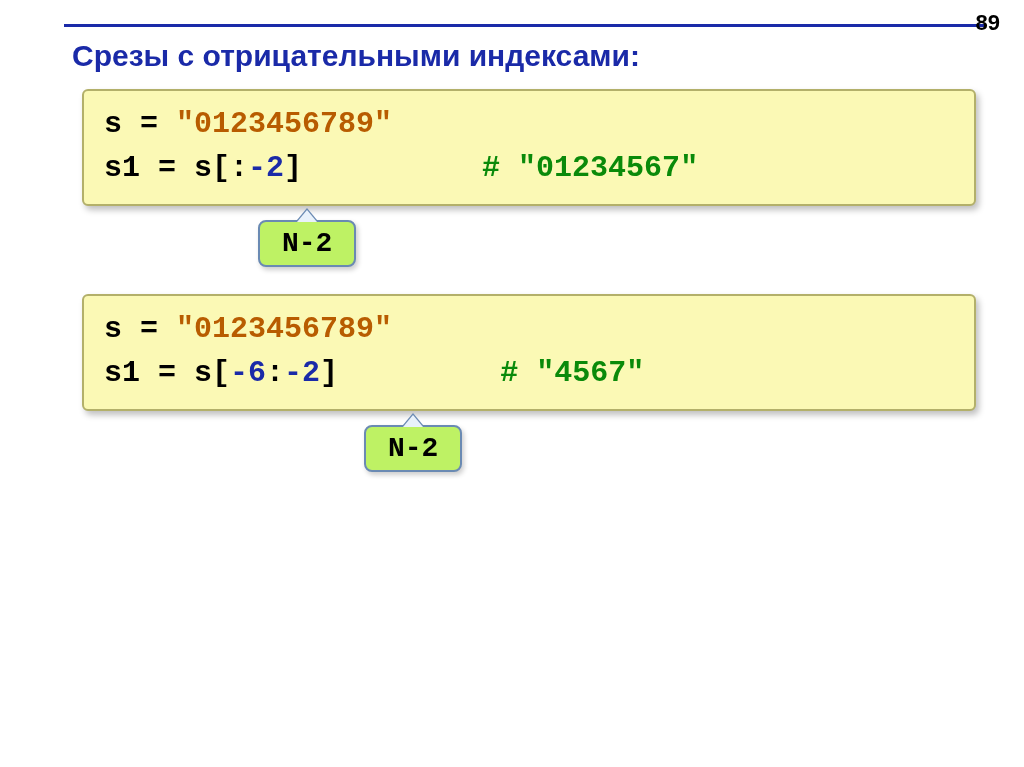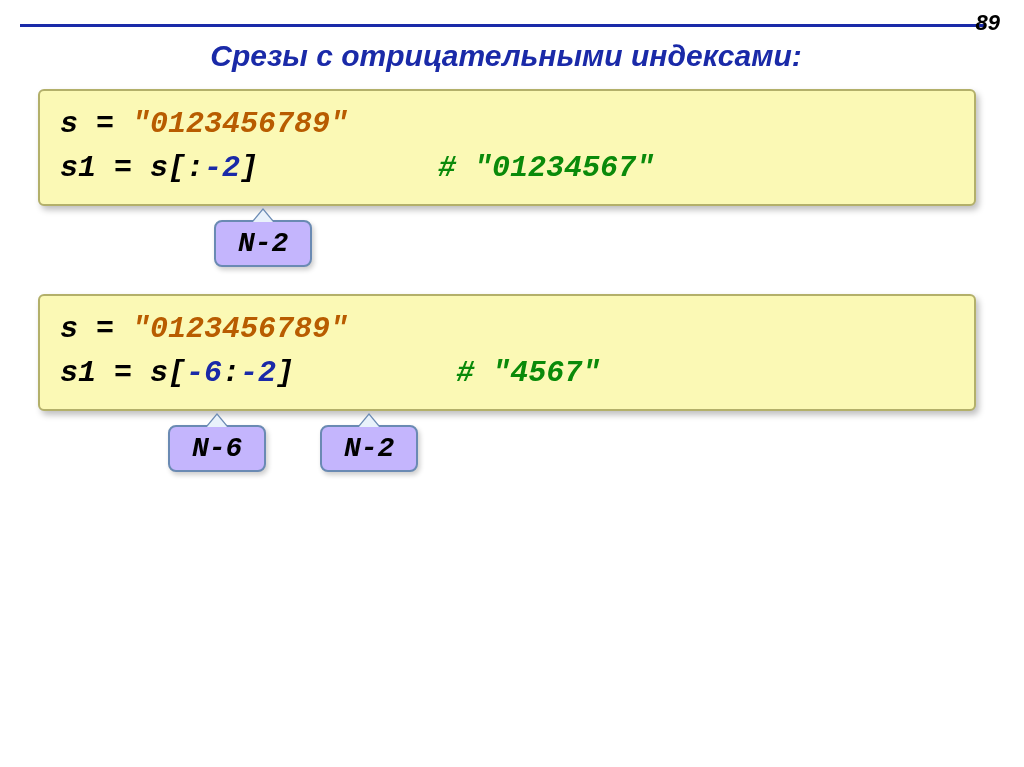--- a/index.html
+++ b/index.html
@@ -9,22 +9,21 @@
     height: 767px;
     background: #ffffff;
     font-family: Arial, Helvetica, sans-serif;
     overflow: hidden;
   }
   .slide {
     position: relative;
     width: 1024px;
     height: 740px;
     box-sizing: border-box;
-    padding: 24px 40px 0 20px;
-    font-style: italic;
+    padding: 24px 40px 0 64px;
   }
   .page-num {
     position: absolute;
     top: 10px;
     right: 24px;
     font-size: 22px;
     font-weight: bold;
     color: #000;
   }
   .title {
@@ -36,21 +35,20 @@
   .hr {
     border: none;
     border-top: 3px solid #1a2aa8;
     margin: 0 0 12px 0;
   }
   .subtitle {
     font-size: 30px;
     font-weight: bold;
     color: #1a2aa8;
     margin: 0 0 16px 8px;
-    text-align: center;
   }
   .codebox {
     position: relative;
     margin: 0 8px 0 18px;
     background: #fbf9b5; 
     border: 2px solid #b3b06a;
     border-radius: 6px;
     box-shadow: 3px 4px 6px rgba(0,0,0,0.25);
     padding: 12px 20px 14px 20px;
     font-family: "Courier New", Courier, monospace;
@@ -71,21 +69,21 @@
     height: 66px;
     margin-left: 18px;
   }
   .callouts2 {
     position: relative;
     height: 80px;
     margin-left: 18px;
   }
   .pill {
     position: absolute;
-    background: #c4b5fd;
+    background: #bef264;
     border: 2px solid #6a8ab3;
     border-radius: 8px;
     padding: 6px 22px;
     font-family: "Courier New", Courier, monospace;
     font-size: 28px;
     font-weight: bold;
     color: #000;
     box-shadow: 2px 3px 5px rgba(0,0,0,0.2);
   }
   .pill::before {
@@ -121,17 +119,16 @@
     <div class="pill" style="left:176px; top:14px;">N-2</div>
   </div>
 
   <div style="height:22px"></div>
 
   <div class="codebox">
     <div class="line"><span>s = </span><span class="str">"0123456789"</span></div>
     <div class="line"><span>s1 = s[</span><span class="num">-6</span><span>:</span><span class="num">-2</span><span>]</span><span>         </span><span class="cmt"># "4567"</span></div>
   </div>
   <div class="callouts2">
-    <div class="pill" style="left:130px; top:14px;">N-6</div>
     <div class="pill" style="left:282px; top:14px;">N-2</div>
   </div>
 
 </div>
 
 </body></html>

